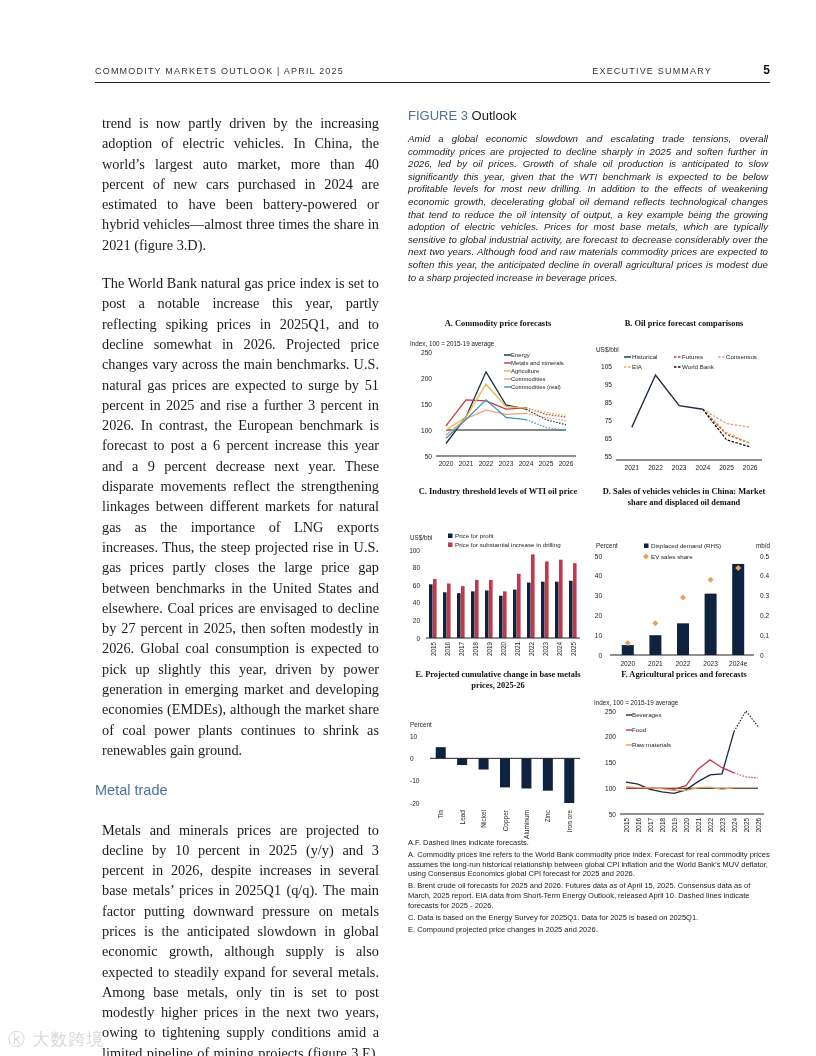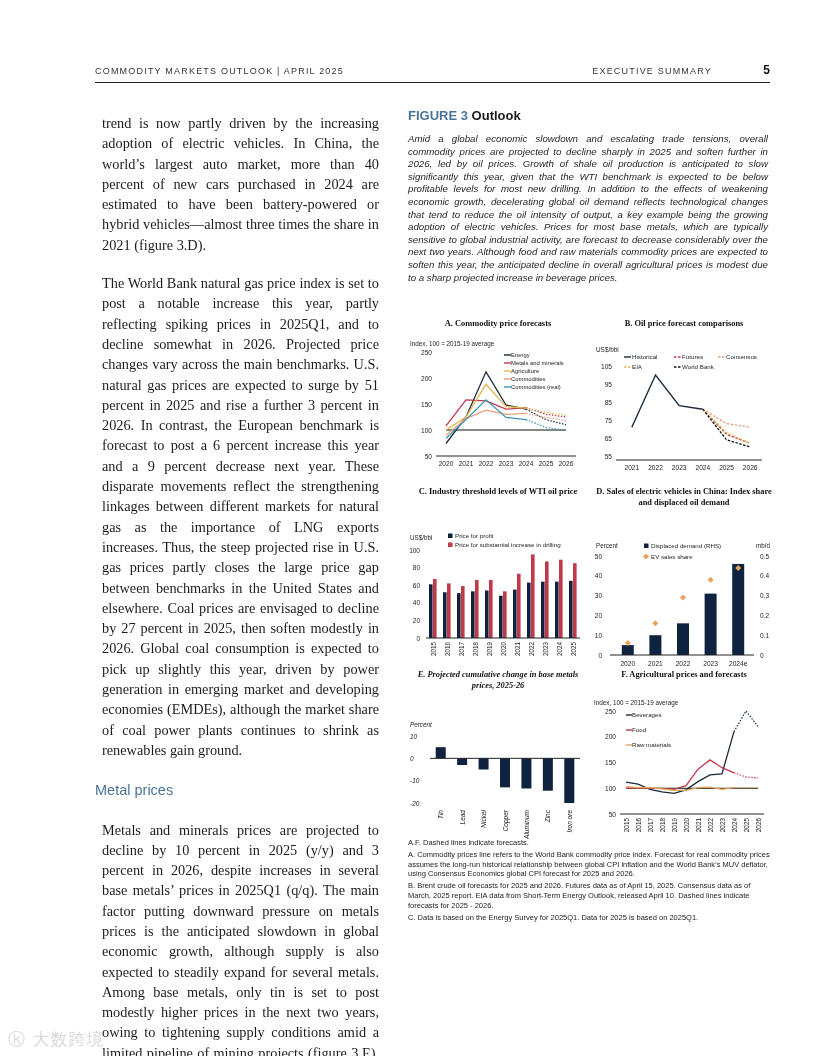--- a/index.html
+++ b/index.html
@@ -6,21 +6,21 @@
   body { width: 816px; height: 1056px; position: relative; overflow: hidden; color: #1a1a1a; }
   .header { position: absolute; left: 95px; top: 62px; width: 675px; height: 20px; border-bottom: 1.5px solid #222; font-family: "Liberation Sans", sans-serif; font-size: 9px; letter-spacing: 1.2px; color: #333; }
   .header .left { position: absolute; left: 0; top: 4px; }
   .header .right { position: absolute; right: 58px; top: 4px; text-align: center; }
   .header .page { position: absolute; right: 0; top: 1px; font-weight: bold; font-size: 12px; letter-spacing: 0; color: #111; }
   .col-left { position: absolute; left: 95px; top: 106px; width: 291px; font-family: "Liberation Serif", serif; font-size: 14.3px; line-height: 20.3px; color: #1c1c1c; }
   .col-left p { margin: 7px; text-align: justify; }
   .col-left p + p { margin-top: 18px; }
   .col-left h2 { font-family: "Liberation Sans", sans-serif; font-weight: normal; font-size: 14.5px; color: #4a7398; margin: 20px 0 19px 0; }
   .col-right { position: absolute; left: 408px; top: 108px; width: 360px; font-family: "Liberation Sans", sans-serif; }
-  .fig-title { font-size: 13px; font-weight: bold; margin: 0 0 10px 0; }
+  .fig-title { font-size: 13px; font-weight: normal; margin: 0 0 10px 0; }
   .fig-title .num { color: #4a7398; }
   .fig-caption { font-style: italic; font-size: 9.7px; line-height: 12.6px; text-align: justify; margin: 0; color: #1e1e1e; }
   .panel { position: absolute; width: 180px; text-align: center; }
   .panel-title { font-weight: bold; font-size: 8.4px; line-height: 10.5px; color: #111; }
   .panel svg { display: block; overflow: visible; }
   svg text { font-family: "Liberation Sans", sans-serif; fill: #222; }
   .notes { position: absolute; left: 408px; top: 838px; width: 362px; font-family: "Liberation Sans", sans-serif; font-size: 7.5px; line-height: 9.6px; color: #222; }
   .notes p { margin: 0 0 2.5px 0; }
   .watermark { position: absolute; left: 8px; top: 1028px; font-family: "DejaVu Sans", sans-serif; font-size: 17px; color: #d8d8d8; letter-spacing: 1px; }
 </style>
@@ -29,21 +29,21 @@
 
 <div class="header">
   <span class="left">COMMODITY MARKETS OUTLOOK | APRIL 2025</span>
   <span class="right">EXECUTIVE SUMMARY</span>
   <span class="page">5</span>
 </div>
 
 <div class="col-left">
   <p>trend is now partly driven by the increasing adoption of electric vehicles. In China, the world’s largest auto market, more than 40 percent of new cars purchased in 2024 are estimated to have been battery-powered or hybrid vehicles—almost three times the share in 2021 (figure 3.D).</p>
   <p>The World Bank natural gas price index is set to post a notable increase this year, partly reflecting spiking prices in 2025Q1, and to decline somewhat in 2026. Projected price changes vary across the main benchmarks. U.S. natural gas prices are expected to surge by 51 percent in 2025 and rise a further 3 percent in 2026. In contrast, the European benchmark is forecast to post a 6 percent increase this year and a 9 percent decrease next year. These disparate movements reflect the strengthening linkages between different markets for natural gas as the importance of LNG exports increases. Thus, the steep projected rise in U.S. gas prices partly closes the large price gap between benchmarks in the United States and elsewhere. Coal prices are envisaged to decline by 27 percent in 2025, then soften modestly in 2026. Global coal consumption is expected to pick up slightly this year, driven by power generation in emerging market and developing economies (EMDEs), although the market share of coal power plants continues to shrink as renewables gain ground.</p>
-  <h2>Metal prices</h2>
+  <h2>Metal trade</h2>
   <p>Metals and minerals prices are projected to decline by 10 percent in 2025 (y/y) and 3 percent in 2026, despite increases in several base metals’ prices in 2025Q1 (q/q). The main factor putting downward pressure on metals prices is the anticipated slowdown in global economic growth, although supply is also expected to steadily expand for several metals. Among base metals, only tin is set to post modestly higher prices in the next two years, owing to tightening supply conditions amid a limited pipeline of mining projects (figure 3.E). Other base metals are set for generally sizable price declines, reflecting anticipated weakness in global manufacturing and broader industrial activity. Iron ore prices are forecast to underperform those of other metals, falling by 13 percent this year and 7 percent in 2026. Major iron ore producers are</p>
 </div>
 
 <div class="col-right">
   <div class="fig-title">
     <span class="num">FIGURE 3</span>
     <span>Outlook</span>
   </div>
   <p class="fig-caption">Amid a global economic slowdown and escalating trade tensions, overall commodity prices are projected to decline sharply in 2025 and soften further in 2026, led by oil prices. Growth of shale oil production is anticipated to slow significantly this year, given that the WTI benchmark is expected to be below profitable levels for most new drilling. In addition to the effects of weakening economic growth, decelerating global oil demand reflects technological changes that tend to reduce the oil intensity of output, a key example being the growing adoption of electric vehicles. Prices for most base metals, which are typically sensitive to global industrial activity, are forecast to decrease considerably over the next two years. Although food and raw materials commodity prices are expected to soften this year, the anticipated decline in overall agricultural prices is modest due to a sharp projected increase in beverage prices.</p>
 </div>
@@ -169,21 +169,21 @@
       <text x="167.5" y="144" font-size="6.3" text-anchor="end" transform="rotate(-90 167.5 144)">2025</text>
       <line x1="18" x2="172" y1="140" y2="140" stroke="#222" stroke-width="1"></line>
       <rect x="40" y="35.5" width="4.5" height="4.5" fill="#0f2341"></rect>
       <text x="47" y="40" font-size="6.2">Price for profit</text>
       <rect x="40" y="44.5" width="4.5" height="4.5" fill="#c0394b"></rect>
       <text x="47" y="49" font-size="6.2">Price for substantial increase in drilling</text>
     </svg>
 </div>
 
 <div class="panel" style="left:594px; top:487px;">
-  <div class="panel-title">D. Sales of electric vehicles in China: Index share and displaced oil demand</div>
+  <div class="panel-title">D. Sales of vehicles vehicles in China: Market share and displaced oil demand</div>
   <svg id="chartD" width="180" height="140">
       <text x="2" y="40" font-size="6.3">Percent</text>
       <text x="176" y="40" font-size="6.3" text-anchor="end">mb/d</text>
       <text x="8" y="149.5" font-size="6.5" text-anchor="end">0</text>
       <text x="8" y="129.7" font-size="6.5" text-anchor="end">10</text>
       <text x="8" y="109.9" font-size="6.5" text-anchor="end">20</text>
       <text x="8" y="90.1" font-size="6.5" text-anchor="end">30</text>
       <text x="8" y="70.3" font-size="6.5" text-anchor="end">40</text>
       <text x="8" y="50.5" font-size="6.5" text-anchor="end">50</text>
       <text x="166" y="149.5" font-size="6.5">0</text>
@@ -208,21 +208,21 @@
       <path d="M144.2 56.879999999999995 L147.2 59.879999999999995 L144.2 62.879999999999995 L141.2 59.879999999999995 Z" fill="#e6a35a"></path>
       <text x="144.2" y="158" font-size="6.6" text-anchor="middle">2024e</text>
       <line x1="16" x2="160" y1="147" y2="147" stroke="#222" stroke-width="1"></line>
       <rect x="50" y="35.5" width="4.5" height="4.5" fill="#0f2341"></rect>
       <text x="57" y="40" font-size="6.2">Displaced demand (RHS)</text>
       <path d="M52 45.5 L55 48.5 L52 51.5 L49 48.5 Z" fill="#e6a35a"></path>
       <text x="57" y="51" font-size="6.2">EV sales share</text>
     </svg>
 </div>
 
-<div class="panel" style="left:408px; top:670px;font-style:italic;">
+<div class="panel" style="left:408px; top:670px;">
   <div class="panel-title">E. Projected cumulative change in base metals prices, 2025-26</div>
   <svg id="chartE" width="180" height="145">
       <text x="2" y="36" font-size="6.3">Percent</text>
       <text x="2" y="114.5" font-size="6.5">-20</text>
       <text x="2" y="92.16666666666667" font-size="6.5">-10</text>
       <text x="2" y="69.83333333333334" font-size="6.5">0</text>
       <text x="2" y="47.5" font-size="6.5">10</text>
       <rect x="27.714285714285715" y="56.166666666666664" width="10" height="11.166666666666679" fill="#0f2341"></rect>
       <text x="35.214285714285715" y="119" font-size="6.5" text-anchor="end" transform="rotate(-90 35.214285714285715 119)">Tin</text>
       <rect x="49.14285714285714" y="67.33333333333334" width="10" height="6.699999999999989" fill="#0f2341"></rect>
@@ -277,15 +277,16 @@
       <line x1="32" x2="38" y1="64" y2="64" stroke="#e6a35a" stroke-width="1.4"></line>
       <text x="38" y="66" font-size="6.2">Raw materials</text>
     </svg>
 </div>
 
 <div class="notes">
   <p>A.F. Dashed lines indicate forecasts.</p>
   <p>A. Commodity prices line refers to the World Bank commodity price index. Forecast for real commodity prices assumes the long-run historical relationship between global CPI inflation and the World Bank’s MUV deflator, using Consensus Economics global CPI forecast for 2025 and 2026.</p>
   <p>B. Brent crude oil forecasts for 2025 and 2026. Futures data as of April 15, 2025. Consensus data as of March, 2025 report. EIA data from Short-Term Energy Outlook, released April 10. Dashed lines indicate forecasts for 2025 - 2026.</p>
   <p>C. Data is based on the Energy Survey for 2025Q1. Data for 2025 is based on 2025Q1.</p>
+  <p>E. Compound projected price changes in 2025 and 2026.</p>
 </div>
 
 <div class="watermark"><span>ⓚ </span><span>大数跨境</span></div>
 
 </body></html>

